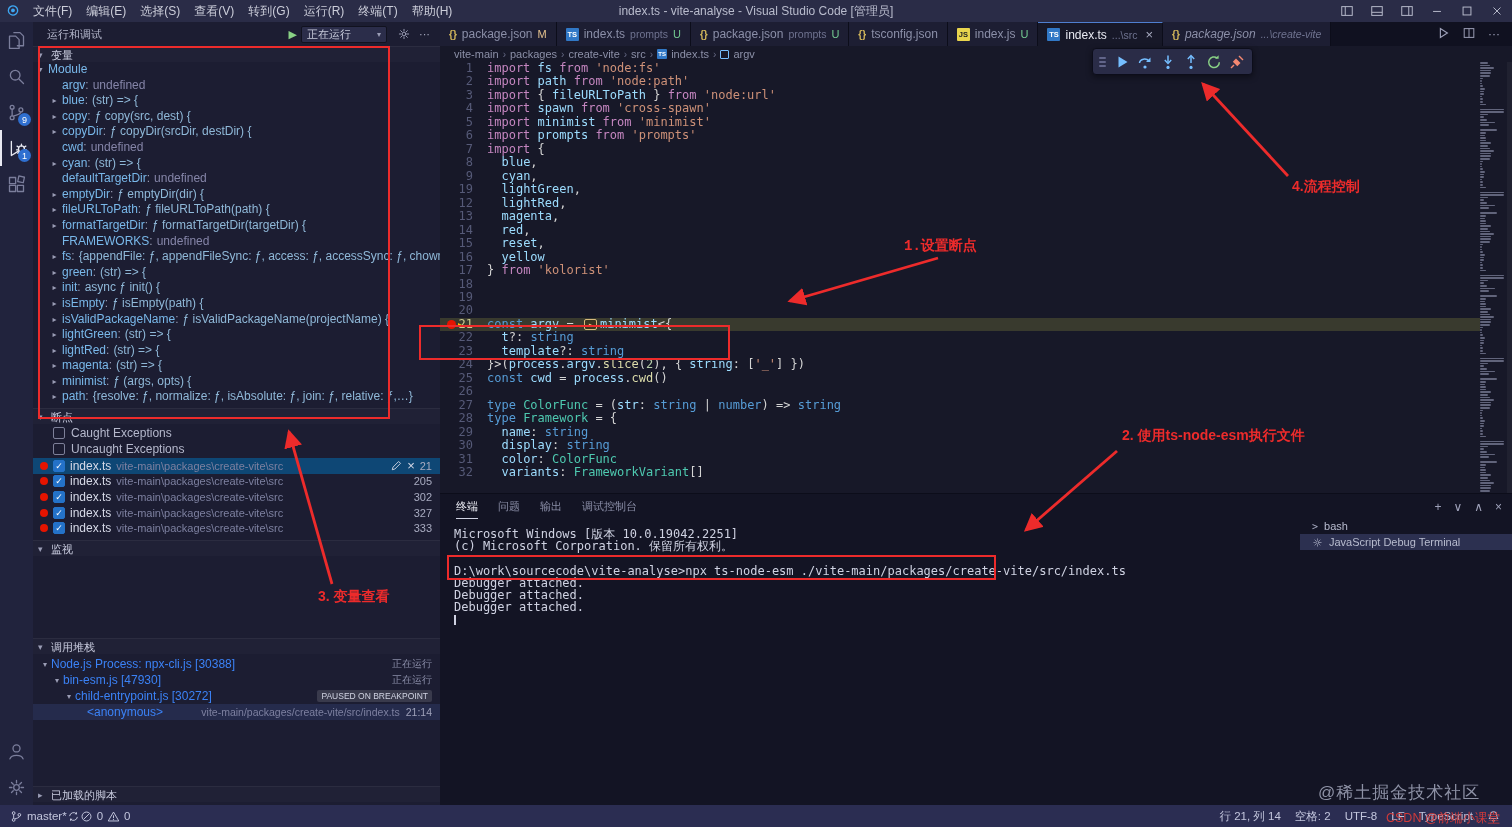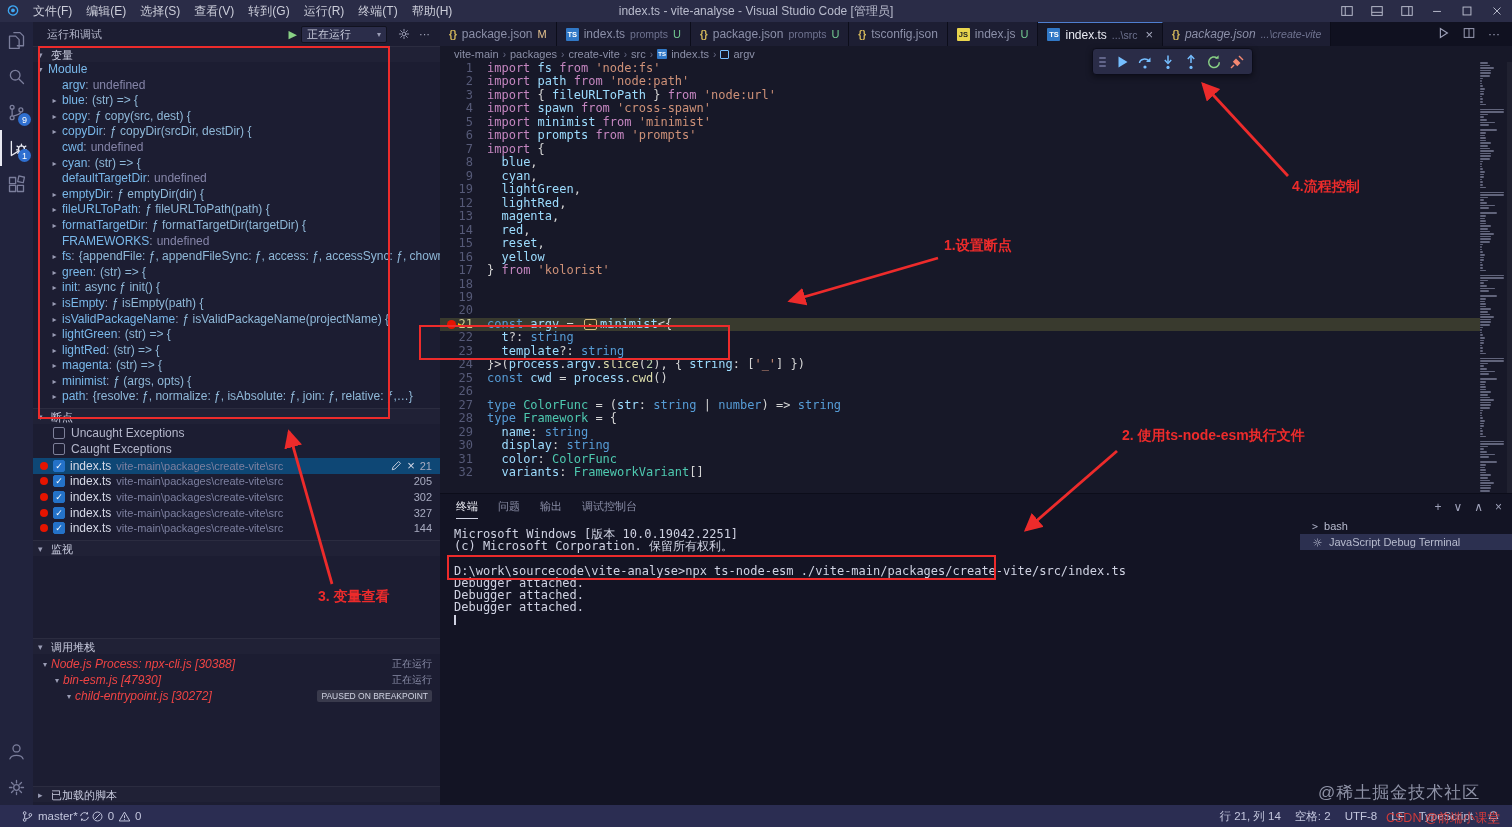--- a/index.html
+++ b/index.html
@@ -64,21 +64,21 @@
   .bp-path { color:#7d80a0; font-size:11px; flex:1; overflow:hidden; text-overflow:ellipsis; white-space:nowrap; }
   .bp-line { color:#a8abc0; font-size:11px; }
   .bp-act { color:#d7dae8; display:flex; align-items:center; }
   .bp-act svg { width:12px; height:12px; }
   .bp-x { font-size:13px; color:#d7dae8; }
 
   #cs-list { position:absolute; top:634px; left:0; right:0; }
   .cs-row { height:16px; display:flex; align-items:center; white-space:nowrap; padding-right:8px; }
   .cs-row.current { background:rgba(90,120,220,.16); }
   .cs-chev { font-size:8px; color:#9a9db5; width:12px; text-align:center; flex:none; }
-  .cs-label { color:#ef4444; margin-right:6px;font-style:italic; }
+  .cs-label { color:#3b82f6; margin-right:6px; }
   .cs-run { margin-left:auto; color:#8a8da8; font-size:10px; }
   .cs-paused { margin-left:auto; background:rgba(255,255,255,.13); border-radius:2px; font-size:8.5px; padding:1px 4px; color:#d0d3e2; }
   .cs-detail { margin-left:auto; color:#7d80a0; font-size:10.5px; overflow:hidden; text-overflow:ellipsis; max-width:230px; }
   .cs-pos { color:#9fa2ba; font-size:10.5px; margin-left:6px; }
 
   
   .editor-region { position:absolute; top:22px; left:440px; right:0; bottom:22px; background:#171828; }
   .tabbar { position:absolute; top:0; left:0; right:0; height:24px; background:#101120; display:flex; z-index:5; }
   .tab { display:flex; align-items:center; gap:5px; padding:0 9px; background:#1d1e33; border-right:1px solid #0c0d1a;
          color:#8b8fa8; font-size:12px; white-space:nowrap; }
@@ -137,21 +137,21 @@
   .cursor-bar { display:inline-block; width:2px; height:10px; background:#cfd2e2; vertical-align:middle; }
   .term-list { position:absolute; top:24px; right:0; width:212px; }
   .tl-row { height:16px; display:flex; align-items:center; gap:6px; padding-left:12px; font-size:11px; color:#b8bccf; }
   .tl-row.sel { background:rgba(120,130,210,.25); }
   .tl-ico { font-family:"DejaVu Sans Mono", monospace; font-size:10px; color:#a9acc2; }
   .tl-ico svg { width:11px; height:11px; display:block; }
 
   
   .statusbar { position:absolute; left:0; right:0; bottom:0; height:22px; background:#2b2d52; display:flex; align-items:center;
                font-size:11.5px; color:#c3c6dd; z-index:30; }
-  .sb-left { display:flex; align-items:center; gap:0; padding-left:21px; }
+  .sb-left { display:flex; align-items:center; gap:0; padding-left:10px; }
   .sb-right { margin-left:auto; display:flex; align-items:center; gap:14px; padding-right:12px; }
   .sb-item { display:flex; align-items:center; gap:4px; white-space:nowrap; }
   .sb-item svg { width:13px; height:13px; }
 
   
   .anno { position:absolute; inset:0; pointer-events:none; z-index:60; }
   .abox { position:absolute; border:2px solid #ed2b2b; }
   .anote { position:absolute; color:#ed2b2b; font-size:14px; font-weight:600; white-space:nowrap; }
   .wm-juejin { position:absolute; left:1318px; top:781px; color:#8e92a6; font-size:17px; letter-spacing:1px; }
   .wm-csdn { position:absolute; left:1386px; top:810px; color:#d03a3a; font-size:12.5px; }
@@ -433,25 +433,25 @@
         </div>
       </div>
 
     <div class="sec-h" style="top:386px;">
       <span class="chev">▾</span>
       <span>断点</span>
     </div>
     <div id="bp-exc">
         <div class="exc-row">
           <span class="cb"></span>
-          <span>Uncaught Exceptions</span>
+          <span>Caught Exceptions</span>
         </div>
         <div class="exc-row">
           <span class="cb"></span>
-          <span>Caught Exceptions</span>
+          <span>Uncaught Exceptions</span>
         </div>
       </div>
     <div id="bp-list">
         <div class="bp-row sel">
           <span class="bp-dot"></span>
           <span class="cb checked">✓</span>
           <span class="bp-file">index.ts</span>
           <span class="bp-path">vite-main\packages\create-vite\src</span>
           <span class="bp-act">
             <svg viewBox="0 0 16 16">
@@ -480,21 +480,21 @@
           <span class="cb checked">✓</span>
           <span class="bp-file">index.ts</span>
           <span class="bp-path">vite-main\packages\create-vite\src</span>
           <span class="bp-line">327</span>
         </div>
         <div class="bp-row">
           <span class="bp-dot"></span>
           <span class="cb checked">✓</span>
           <span class="bp-file">index.ts</span>
           <span class="bp-path">vite-main\packages\create-vite\src</span>
-          <span class="bp-line">144</span>
+          <span class="bp-line">333</span>
         </div>
       </div>
 
     <div class="sec-h" style="top:518px;">
       <span class="chev">▾</span>
       <span>监视</span>
     </div>
 
     <div class="sec-h" style="top:616px;">
       <span class="chev">▾</span>
@@ -508,20 +508,26 @@
         </div>
         <div class="cs-row" style="padding-left: 18px;">
           <span class="cs-chev">▾</span>
           <span class="cs-label">bin-esm.js [47930]</span>
           <span class="cs-run">正在运行</span>
         </div>
         <div class="cs-row" style="padding-left: 30px;">
           <span class="cs-chev">▾</span>
           <span class="cs-label">child-entrypoint.js [30272]</span>
           <span class="cs-paused">PAUSED ON BREAKPOINT</span>
+        </div>
+        <div class="cs-row current" style="padding-left: 42px;">
+          <span class="cs-chev"></span>
+          <span class="cs-label">&lt;anonymous&gt;</span>
+          <span class="cs-detail">vite-main/packages/create-vite/src/index.ts</span>
+          <span class="cs-pos">21:14</span>
         </div>
       </div>
 
     <div class="sec-h" style="top:764px;">
       <span class="chev">▸</span>
       <span>已加载的脚本</span>
     </div>
   </div>
 
   <div class="editor-region">
@@ -943,21 +949,21 @@
         </marker>
       </defs>
       <line x1="938" y1="258" x2="790" y2="301" stroke="#ed2b2b" stroke-width="2.8" marker-end="url(#arr)"></line>
       <line x1="1288" y1="176" x2="1203" y2="84" stroke="#ed2b2b" stroke-width="2.8" marker-end="url(#arr)"></line>
       <line x1="1117" y1="451" x2="1026" y2="530" stroke="#ed2b2b" stroke-width="2.8" marker-end="url(#arr)"></line>
       <line x1="332" y1="584" x2="289" y2="432" stroke="#ed2b2b" stroke-width="2.8" marker-end="url(#arr)"></line>
     </svg>
     <div class="abox" style="left:38px; top:46px; width:352px; height:373px;"></div>
     <div class="abox" style="left:419px; top:325px; width:311px; height:35px;"></div>
     <div class="abox" style="left:447px; top:555px; width:549px; height:25px;"></div>
-    <div class="anote" style="left:944px; top:237px;">1.设置断点</div>
+    <div class="anote" style="left:904px; top:237px;font-family:Liberation Mono, monospace;">1.设置断点</div>
     <div class="anote" style="left:1292px; top:178px;">4.流程控制</div>
     <div class="anote" style="left:1122px; top:427px;">2. 使用ts-node-esm执行文件</div>
     <div class="anote" style="left:318px; top:588px;">3. 变量查看</div>
     <div class="wm-juejin">@稀土掘金技术社区</div>
     <div class="wm-csdn">CSDN @前端小课堂</div>
   </div>
 
 </div>
 
 </body></html>

